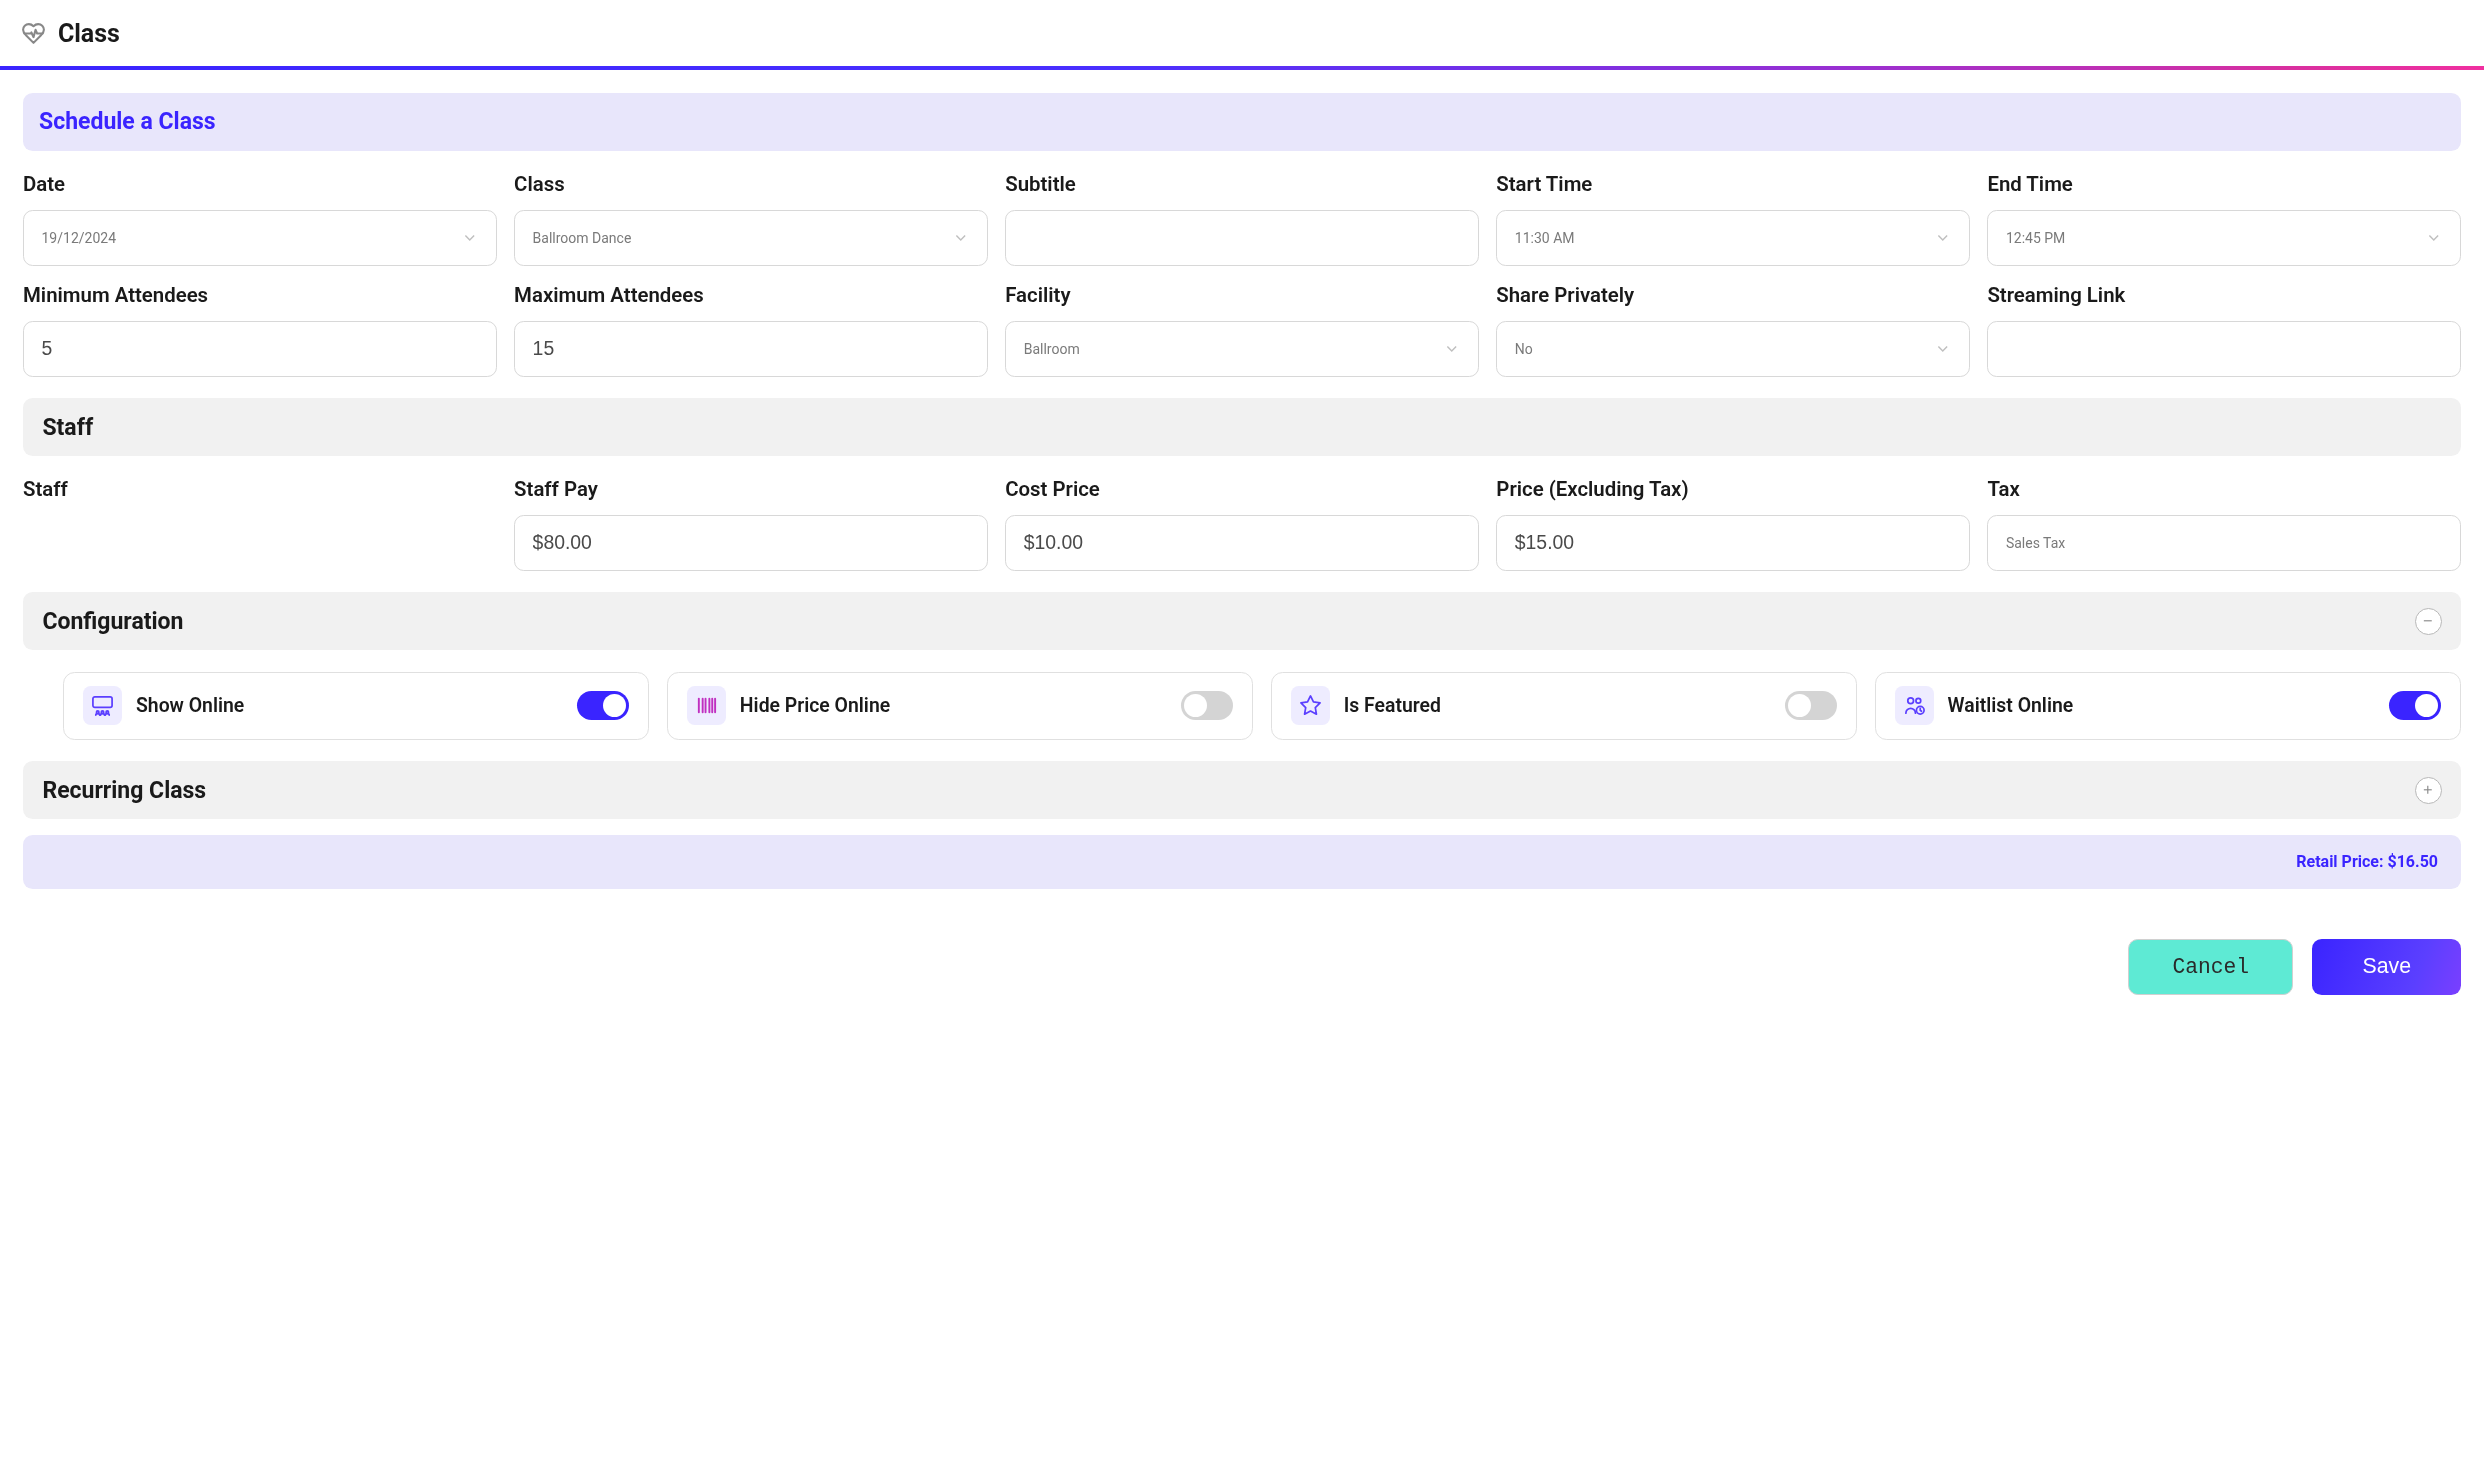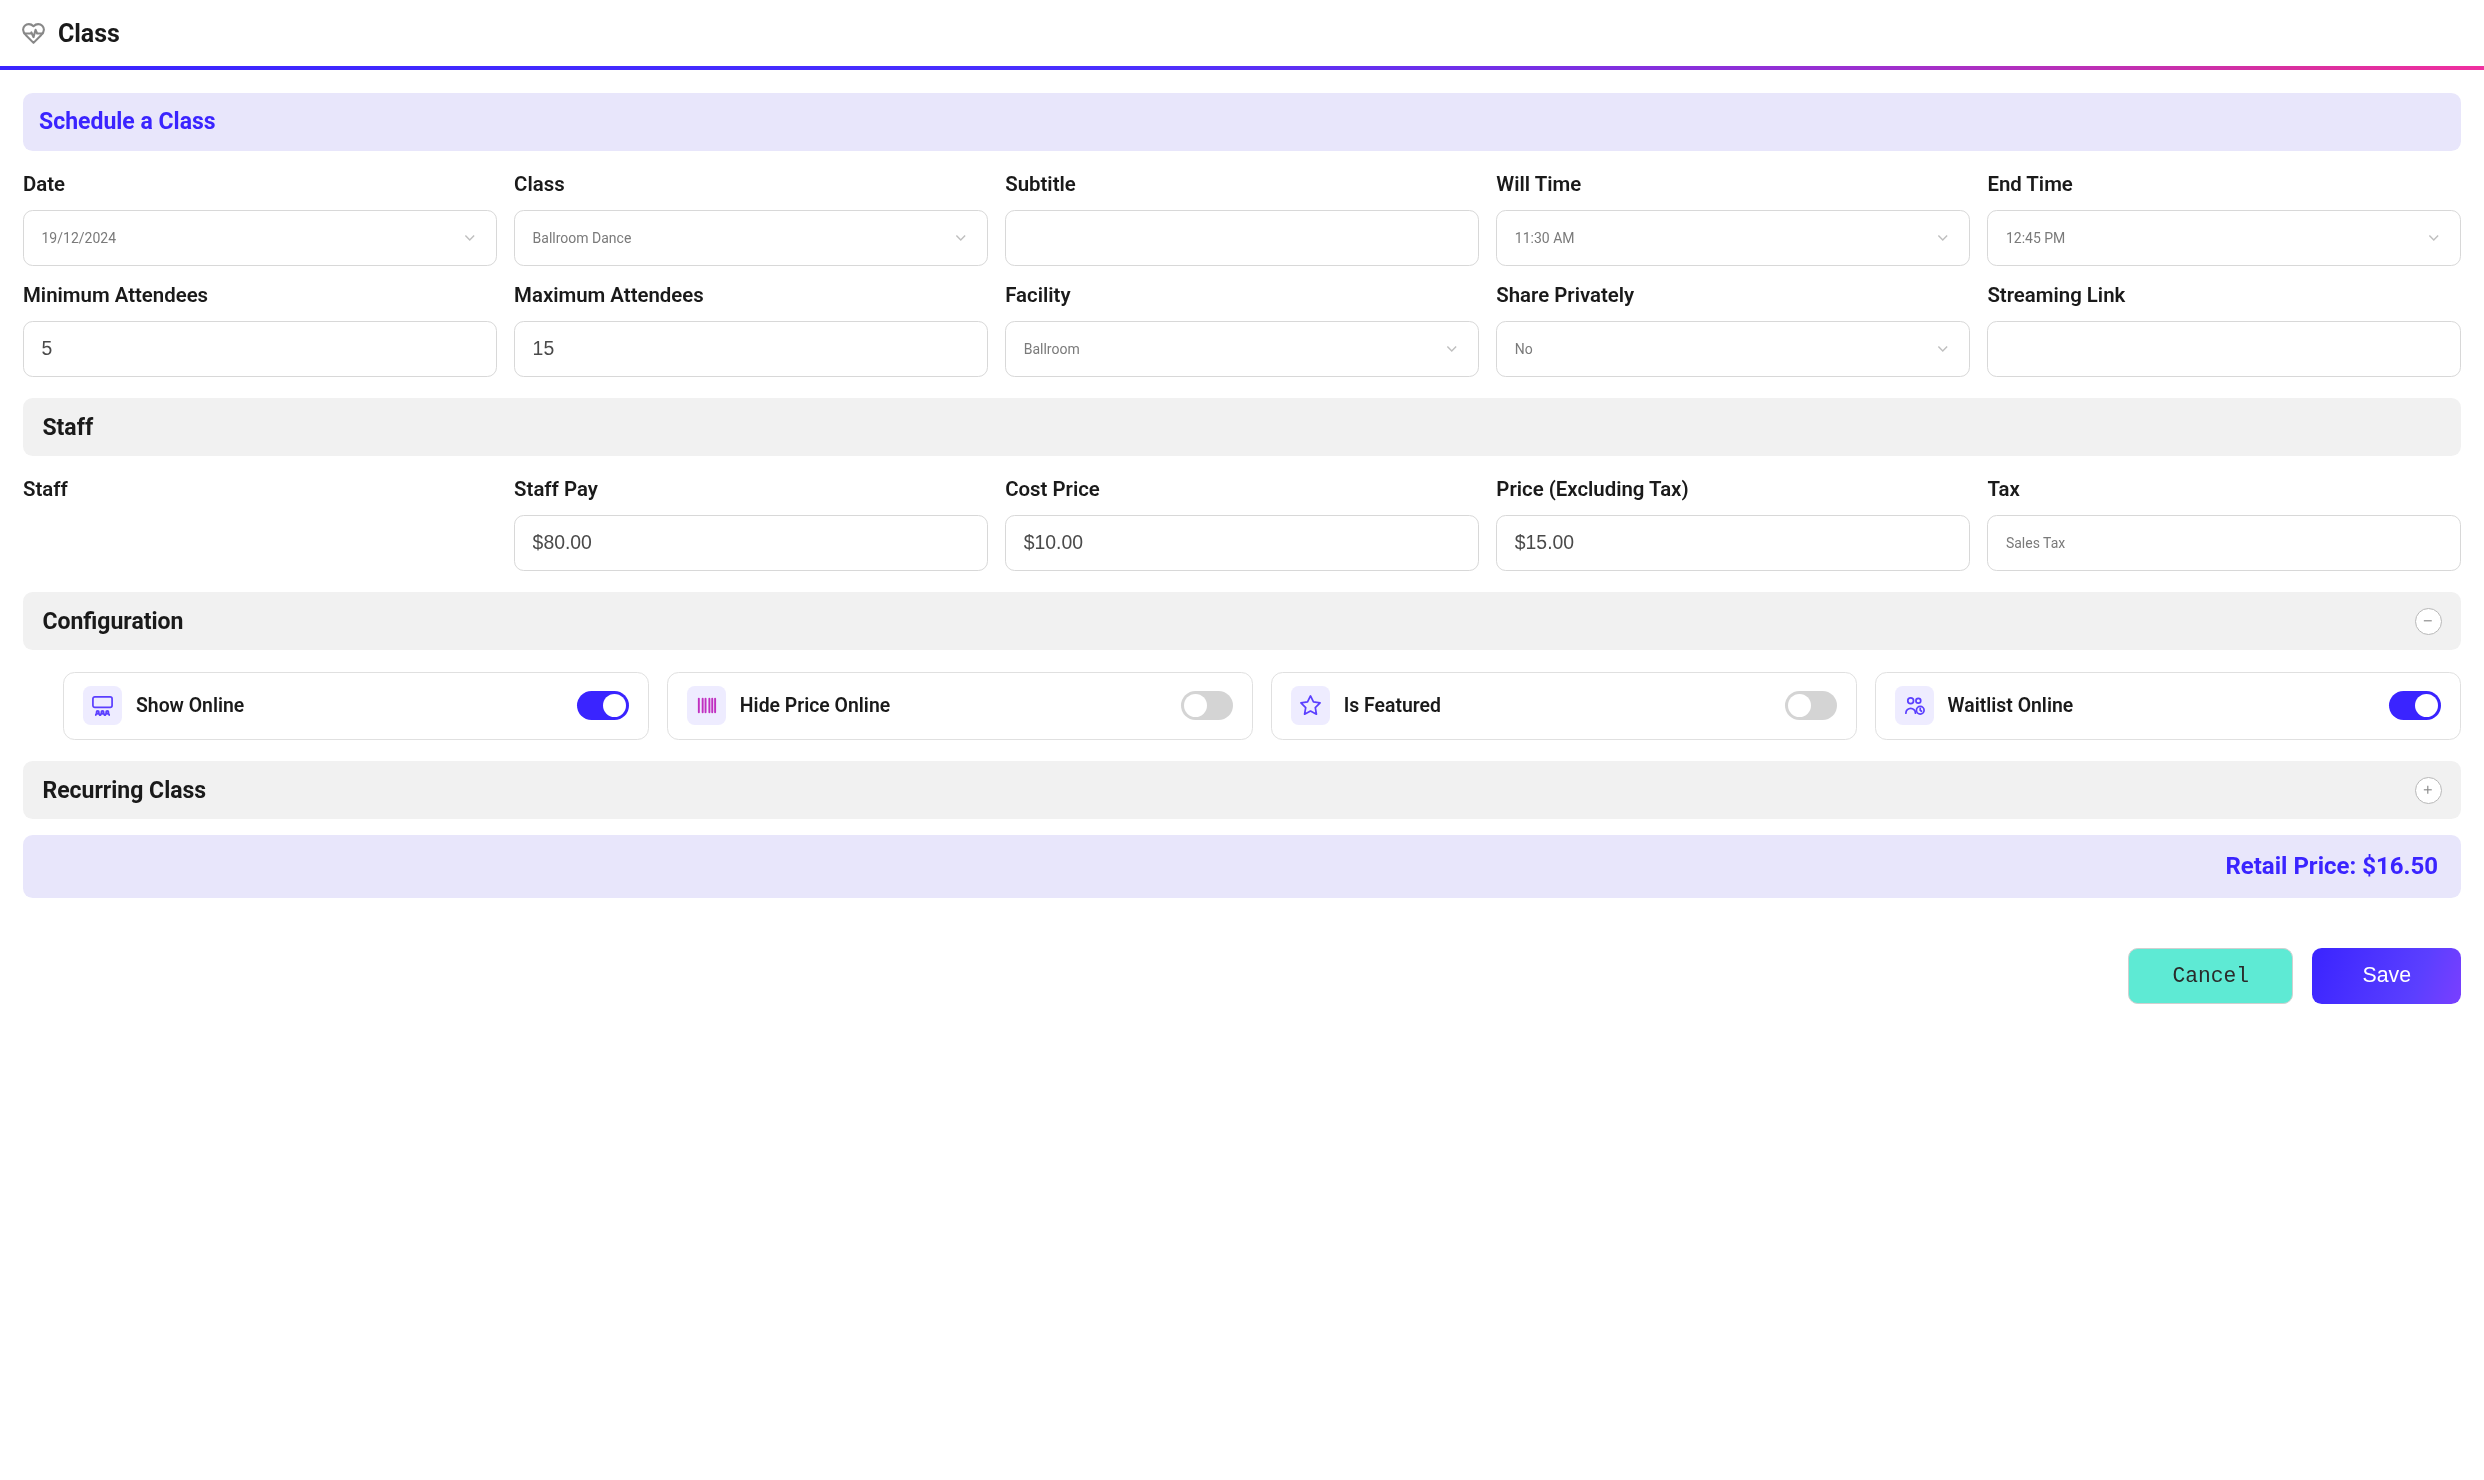--- a/index.html
+++ b/index.html
@@ -215,21 +215,21 @@
 
 .retail-bar {
   background: #e8e6fb;
   padding: 17.5px 23px;
   border-radius: 9.7px;
   text-align: right;
   margin-bottom: 27px;
 }
 
 .retail-text {
-  font-size: 24px;
+  font-size: 16px;
   font-weight: 700;
   color: #3a24ff;
 }
 
 .footer-actions {
   display: flex;
   justify-content: flex-end;
   gap: 19.4px;
   padding: 0 23px 23px;
 }
@@ -304,21 +304,21 @@
       </div>
 
       <div class="form-group">
         <label class="form-label">Subtitle</label>
         <div class="input-wrap">
           <input type="text" value="" style="">
         </div>
       </div>
 
       <div class="form-group">
-        <label class="form-label">Will Time</label>
+        <label class="form-label">Start Time</label>
         <div class="input-wrap">
           <span class="display-value">11:30 AM</span>
           <svg class="chevron" viewBox="0 0 24 24" fill="none" stroke="currentColor" stroke-width="2">
               <polyline points="6 9 12 15 18 9"></polyline>
             </svg>
         </div>
       </div>
 
       <div class="form-group">
         <label class="form-label">End Time</label>

